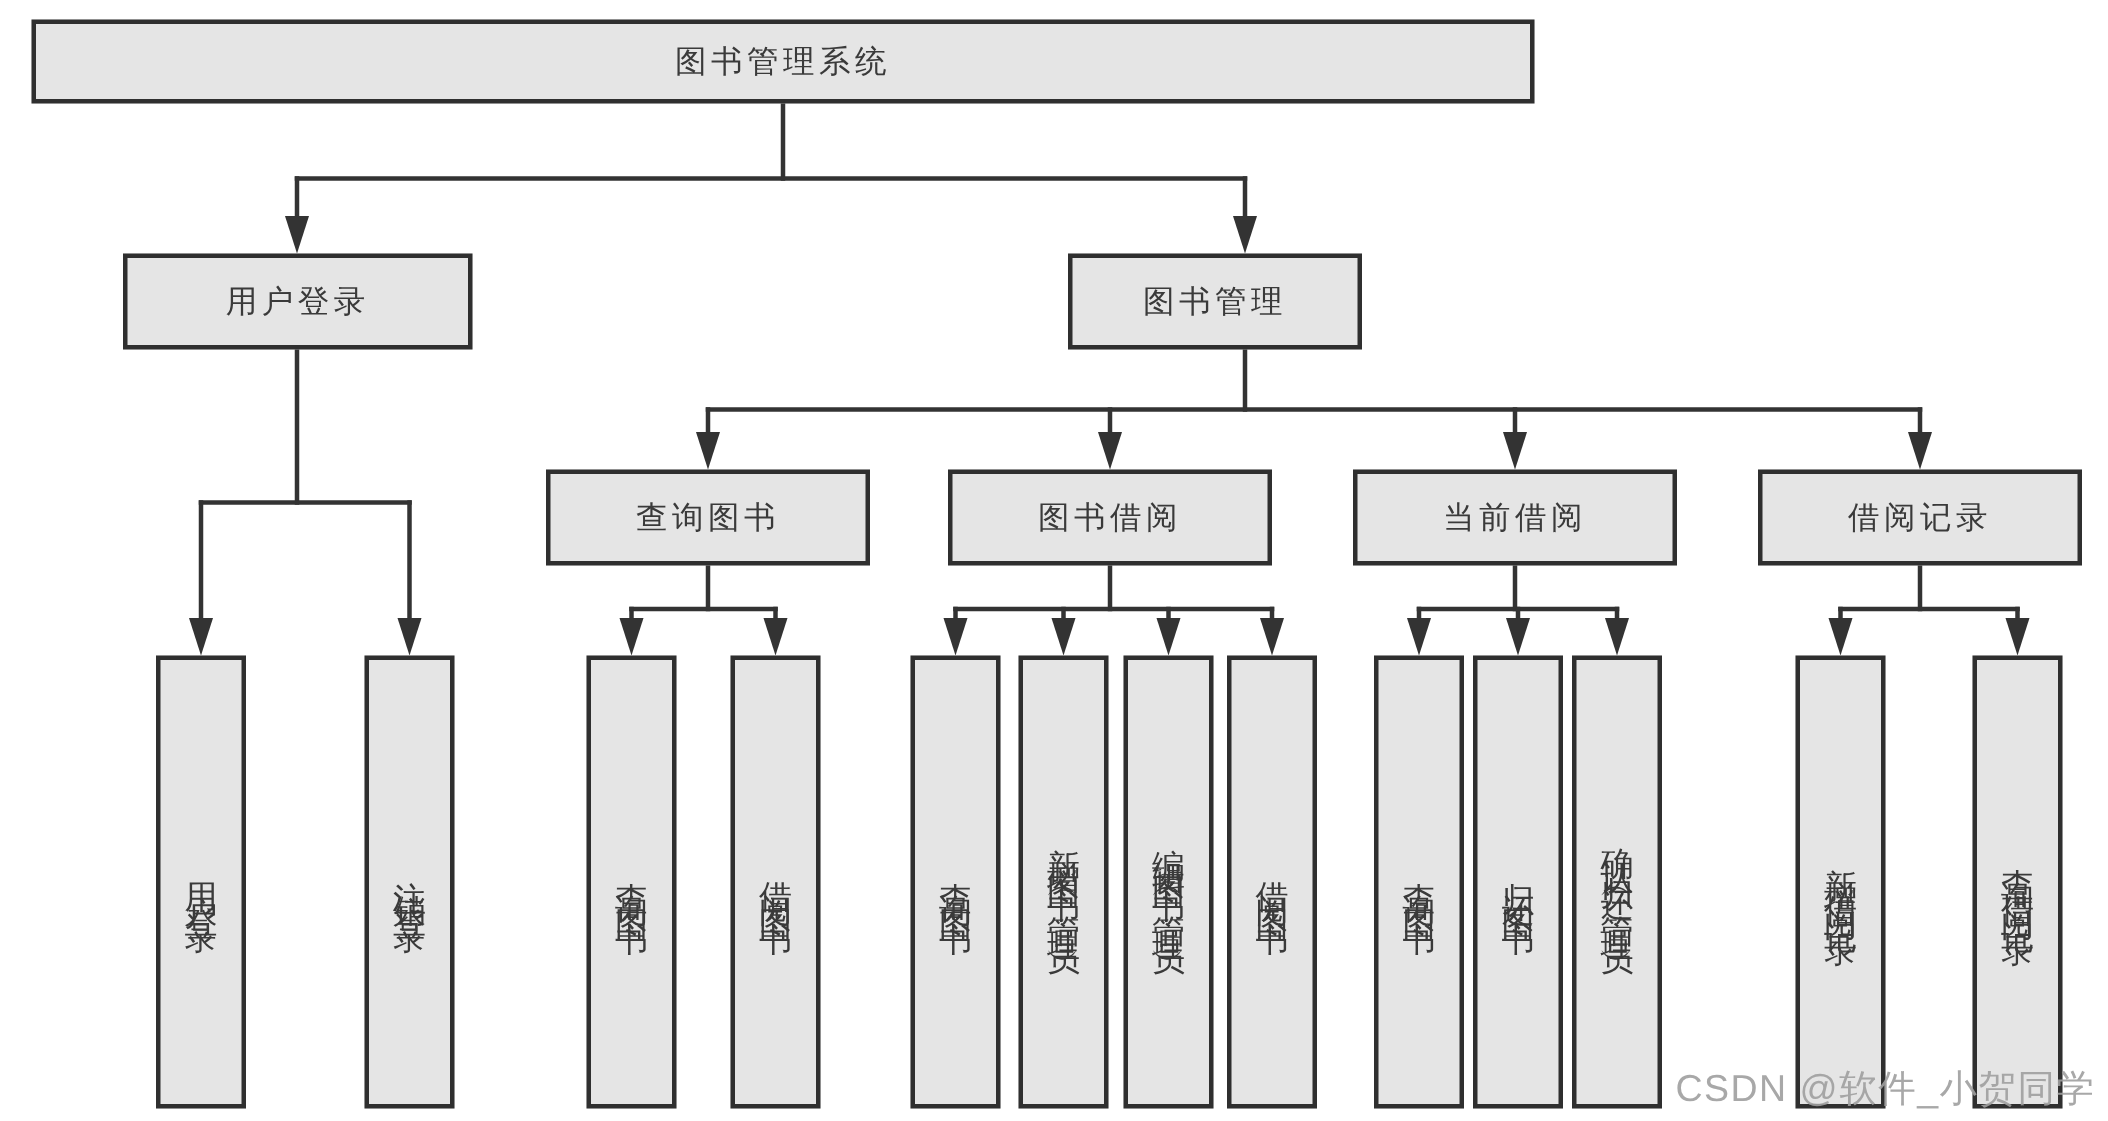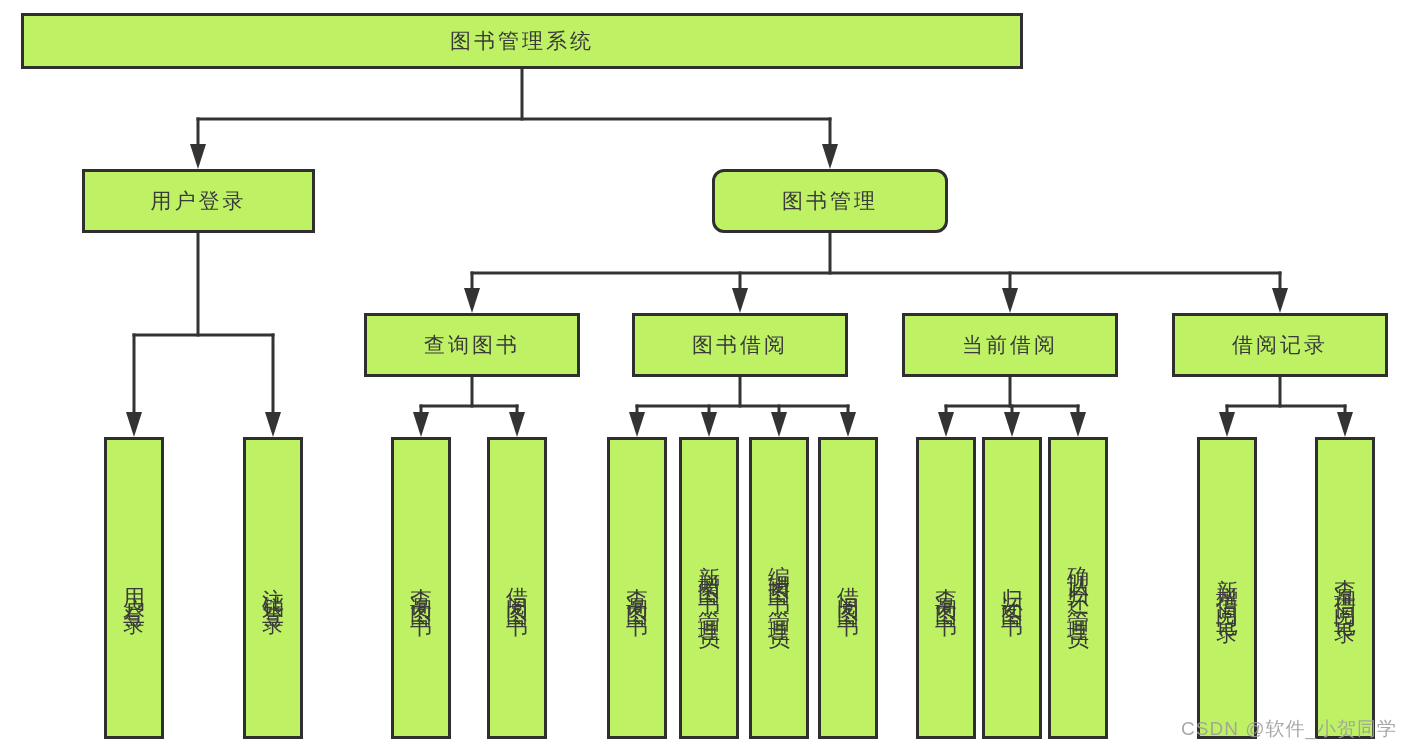--- a/index.html
+++ b/index.html
@@ -18,21 +18,21 @@
   #connectors {
     position: absolute;
     left: 0;
     top: 0;
     z-index: 0;
   }
   .node {
     position: absolute;
     box-sizing: border-box;
     border: 3px solid #2f2f2f;
-    background: #bef264;
+    background: #e5e5e5;
     display: flex;
     align-items: center;
     justify-content: center;
     z-index: 1;
     color: #3a3a3a;
   }
   .node .hlabel {
     font-size: 21px;
     letter-spacing: 3px;
     white-space: nowrap;
@@ -53,21 +53,21 @@
     letter-spacing: 9px;
     line-height: 1;
     color: #3a3a3a;
     white-space: nowrap;
   }
   .watermark {
     position: absolute;
     right: 8px;
     bottom: 5px;
     z-index: 2;
-    font-size: 19px;
+    font-size: 25px;
     letter-spacing: 1px;
     color: rgba(158, 158, 158, 0.9);
     white-space: nowrap;
   }
 </style>
 </head>
 <body>
 
 <div id="canvas">
 
@@ -133,21 +133,21 @@
     <polygon points="1337,412 1353,412 1345,437" fill="#333333" stroke="none"></polygon>
   </svg>
 
   <div class="node root-box">
     <span class="hlabel">图书管理系统</span>
   </div>
 
   <div class="node l2-box" style="left:82px; width:233px;">
     <span class="hlabel">用户登录</span>
   </div>
-  <div class="node l2-box" style="left:712px; width:236px;border-radius:12px;">
+  <div class="node l2-box" style="left:712px; width:196px;">
     <span class="hlabel">图书管理</span>
   </div>
 
   <div class="node l3-box" style="left:364px;">
     <span class="hlabel">查询图书</span>
   </div>
   <div class="node l3-box" style="left:632px;">
     <span class="hlabel">图书借阅</span>
   </div>
   <div class="node l3-box" style="left:902px;">

